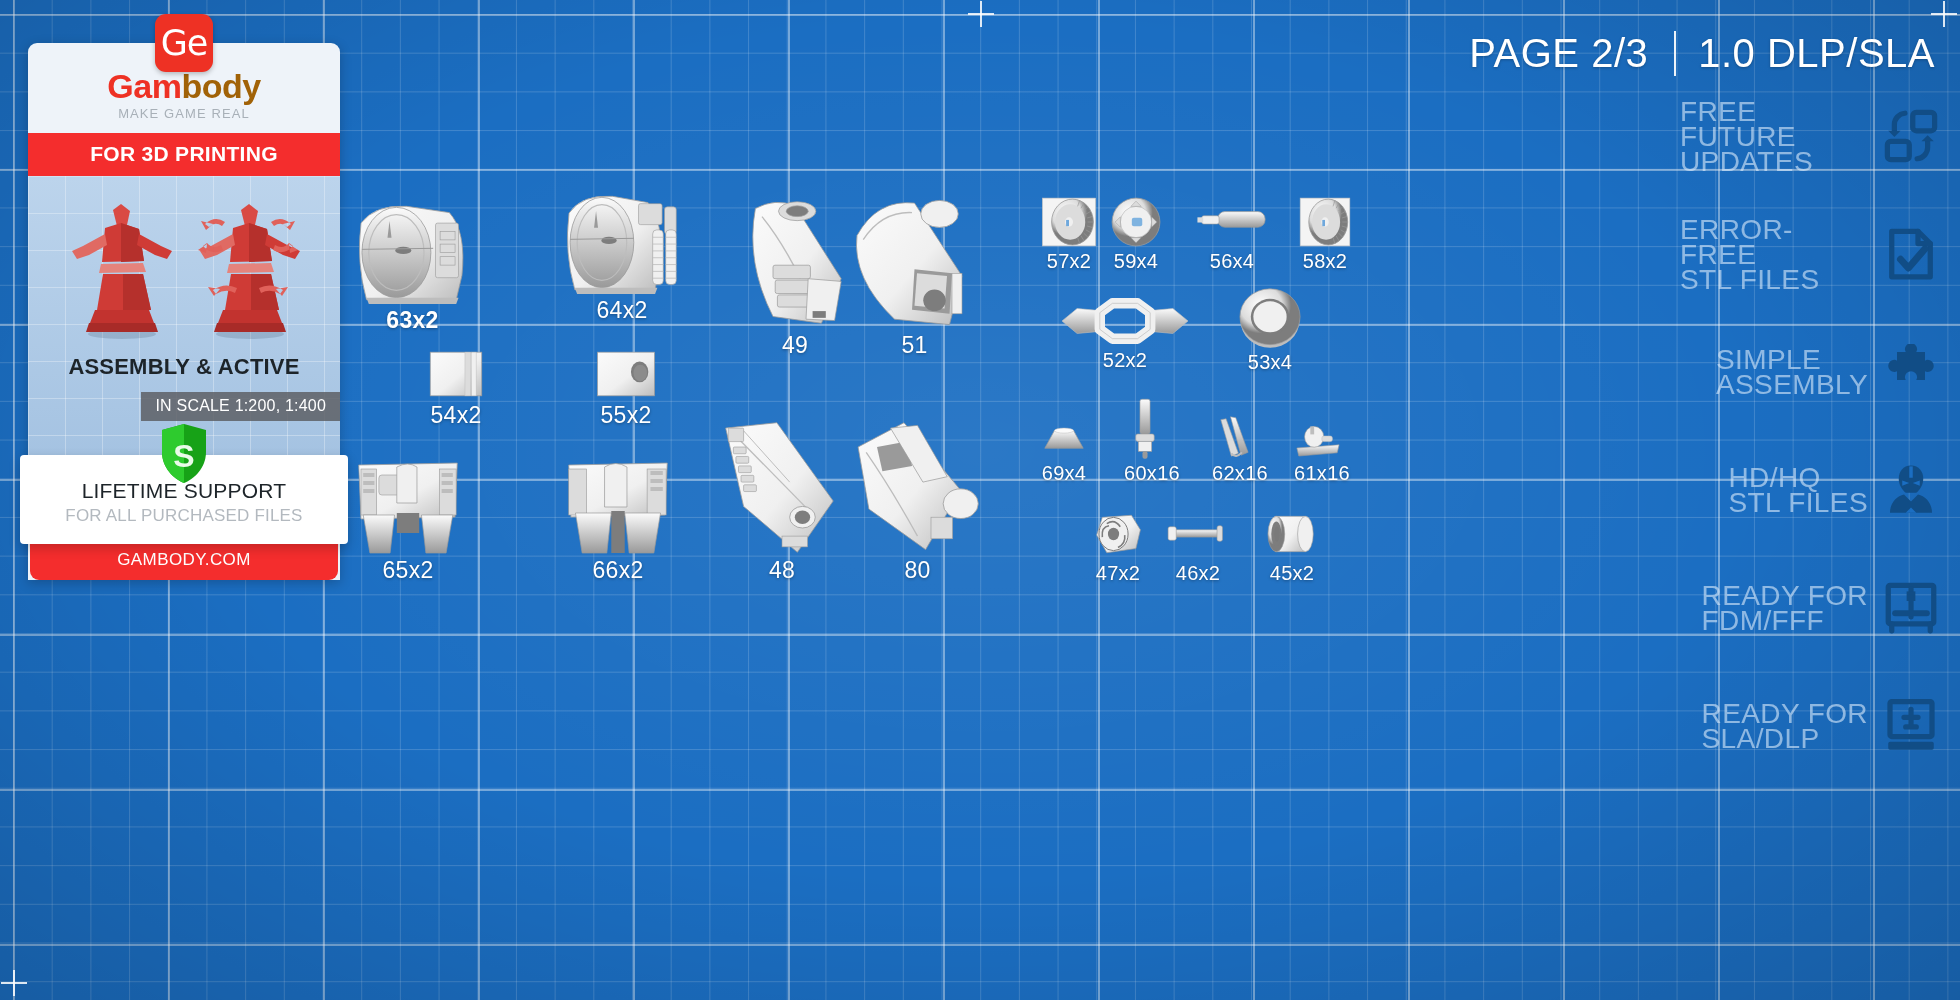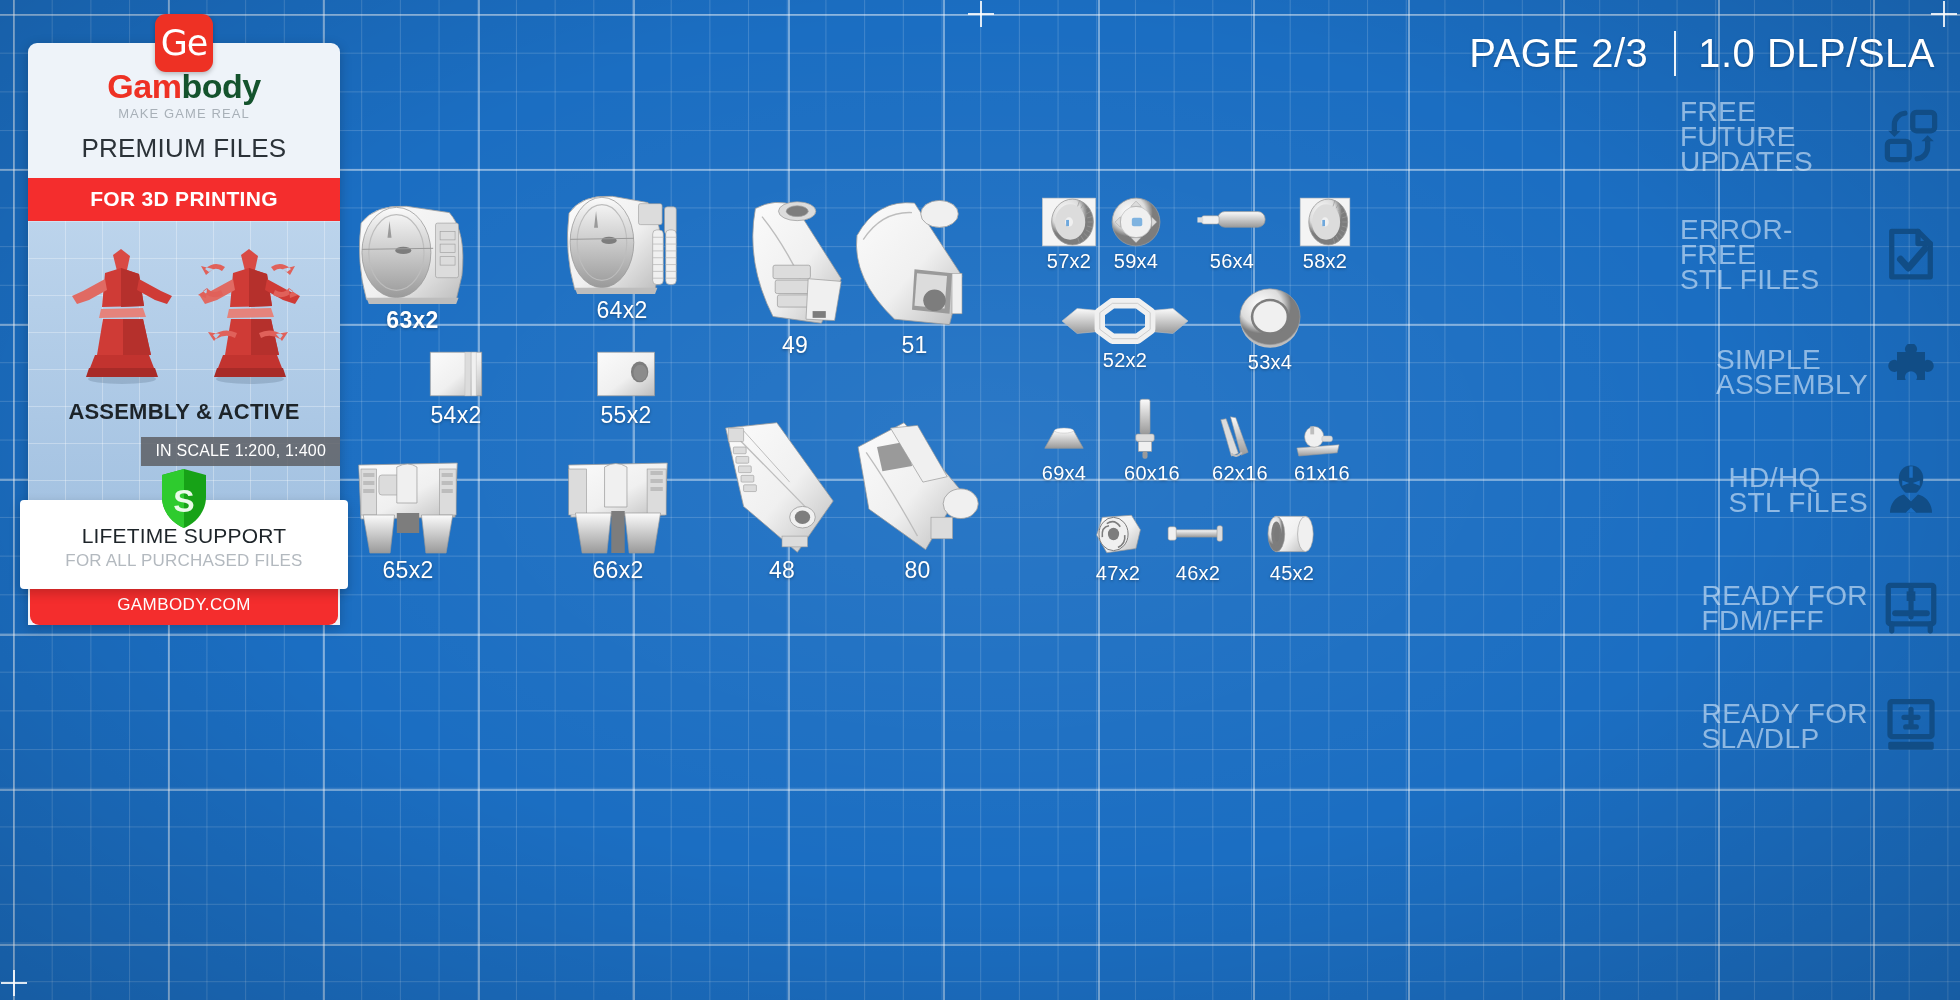--- a/index.html
+++ b/index.html
@@ -99,21 +99,21 @@
     border-radius:9px 9px 0 0;
     padding:26px 10px 0;
     box-shadow:0 3px 12px rgba(0,0,0,.22);
     position:relative;
   }
   #brand{
     text-align:center; font-size:34px; font-weight:bold; line-height:1;
     letter-spacing:-.5px;
   }
   #brand .gam{ color:#ee3124; }
-  #brand .body{ color:#14532d; }
+  #brand .body{ color:#a16207; }
   #tagline{
     text-align:center; color:#a8b0b8; font-size:13px; letter-spacing:1.1px;
     margin-top:3px; margin-bottom:12px;
   }
   #premium{
     text-align:center; color:#2b3238; font-size:26px; letter-spacing:.2px;
     padding-bottom:14px;
   }
   #forprint{
     background:#f42d2d; color:#fff; text-align:center;
@@ -279,21 +279,20 @@
     <span>Ge</span>
   </div>
 
   <div id="promo-body">
 
     <div id="brand">
       <span class="gam">Gam</span><span class="body">body</span>
     </div>
     <div id="tagline">MAKE GAME REAL</div>
 
-    <div id="premium">PREMIUM FILES</div>
 
     <div id="forprint">FOR 3D PRINTING</div>
 
     <div id="figpanel">
       <div id="figs">
 
         <div class="fig">
           <svg viewBox="0 0 110 150">
             <ellipse cx="57" cy="140" rx="34" ry="5" fill="rgba(40,60,85,.18)"></ellipse>
             <path d="M48 16 l8 -6 l9 7 l-3 14 l-10 1z" fill="#d94a44"></path>

